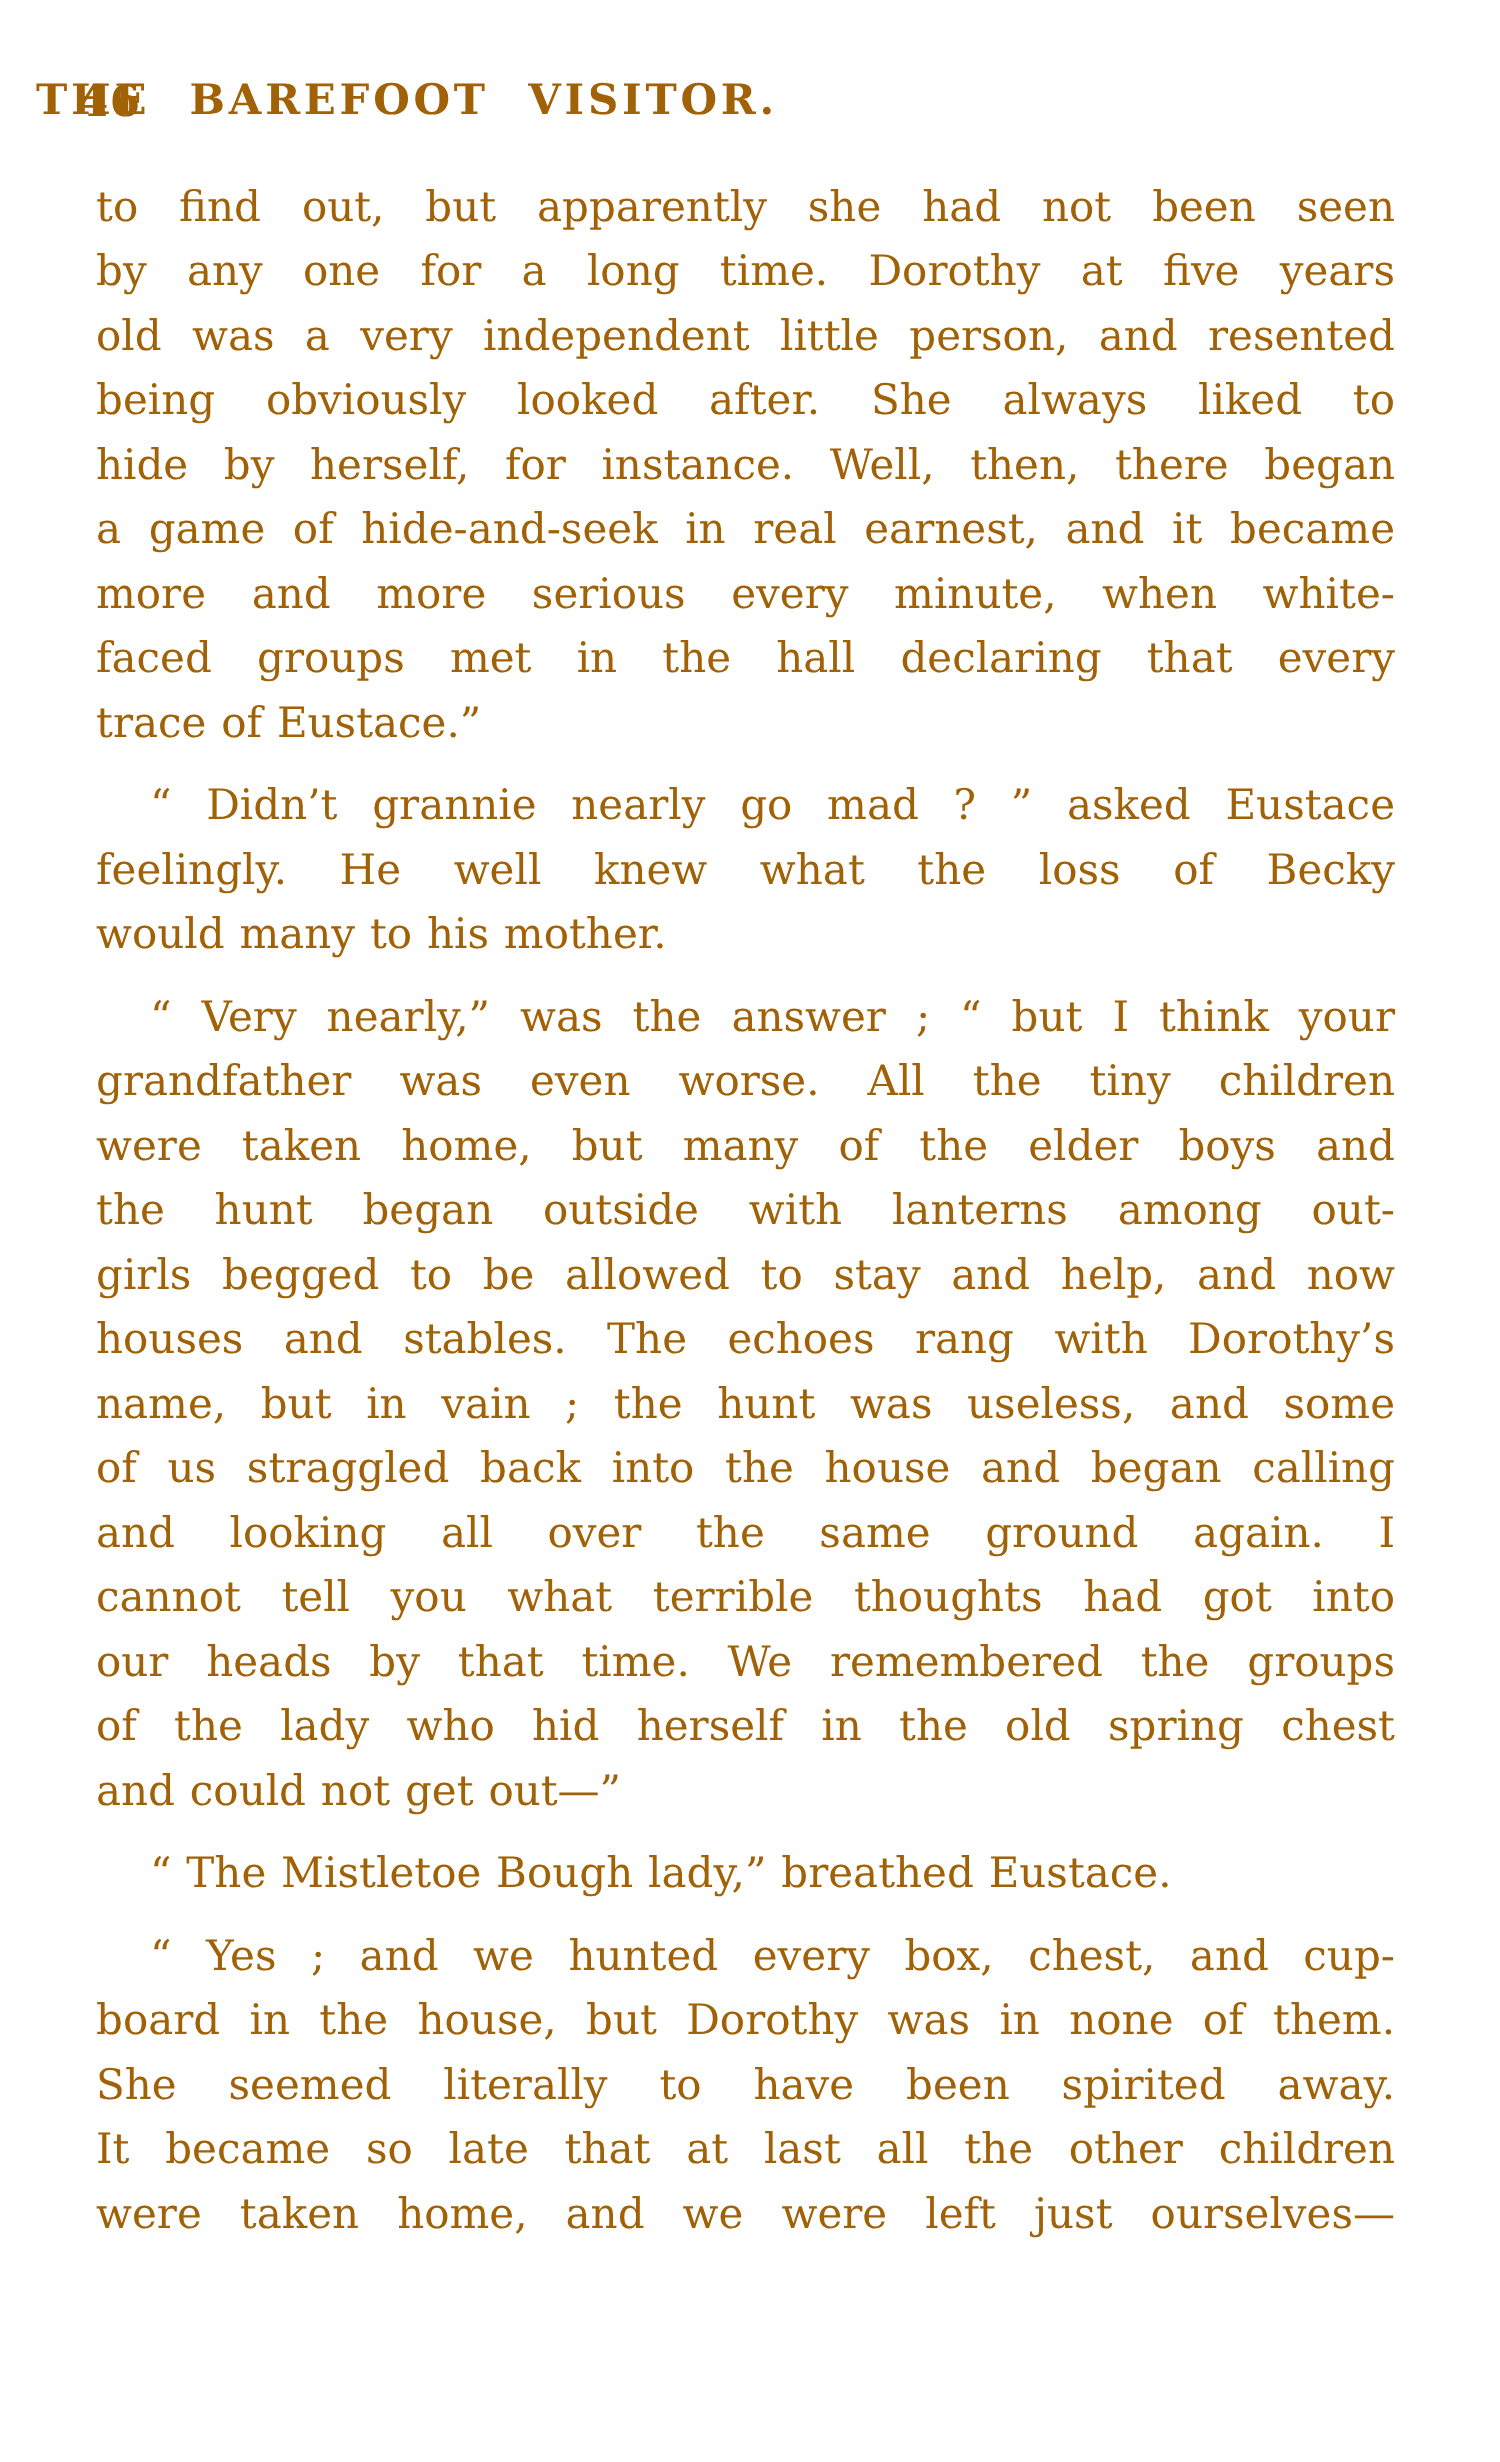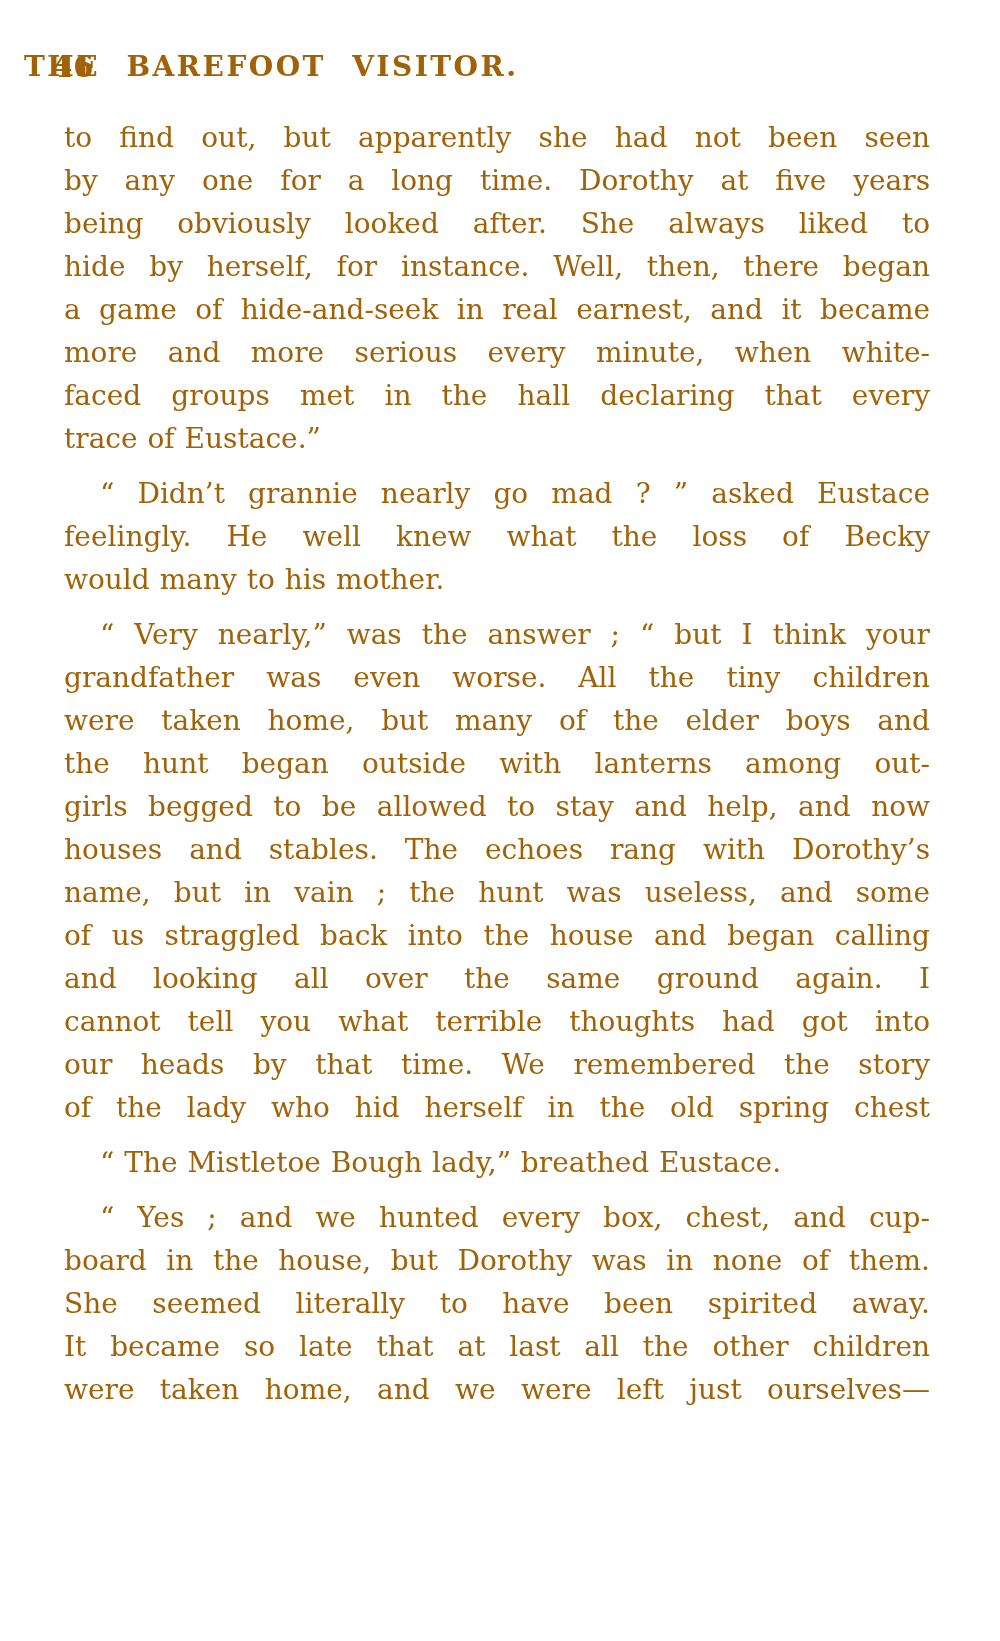--- a/index.html
+++ b/index.html
@@ -74,20 +74,21 @@
 <div class="page">
   <div class="running-head">
     <span class="page-number">46</span>
     <span class="head-title">THE BAREFOOT VISITOR.</span>
   </div>
   <div class="body-text">
 
   <div class="paragraph">
         <div class="line">to find out, but apparently she had not been seen</div>
         <div class="line">by any one for a long time. Dorothy at five years</div>
+        <div class="line">old was a very independent little person, and resented</div>
         <div class="line">being obviously looked after. She always liked to</div>
         <div class="line">hide by herself, for instance. Well, then, there began</div>
         <div class="line">a game of hide-and-seek in real earnest, and it became</div>
         <div class="line">more and more serious every minute, when white-</div>
         <div class="line">faced groups met in the hall declaring that every</div>
         <div class="line last">trace of Eustace.”</div>
       </div>
       <div class="paragraph">
         <div class="line indented">“ Didn’t grannie nearly go mad ? ” asked Eustace</div>
         <div class="line">feelingly. He well knew what the loss of Becky</div>
@@ -97,22 +98,23 @@
         <div class="line indented">“ Very nearly,” was the answer ; “ but I think your</div>
         <div class="line">grandfather was even worse. All the tiny children</div>
         <div class="line">were taken home, but many of the elder boys and</div>
         <div class="line">the hunt began outside with lanterns among out-</div>
         <div class="line">girls begged to be allowed to stay and help, and now</div>
         <div class="line">houses and stables. The echoes rang with Dorothy’s</div>
         <div class="line">name, but in vain ; the hunt was useless, and some</div>
         <div class="line">of us straggled back into the house and began calling</div>
         <div class="line">and looking all over the same ground again. I</div>
         <div class="line">cannot tell you what terrible thoughts had got into</div>
-        <div class="line">our heads by that time. We remembered the story</div>
+        <div class="line">our heads by that time. We remembered the groups</div>
         <div class="line">of the lady who hid herself in the old spring chest</div>
+        <div class="line last">and could not get out—”</div>
       </div>
       <div class="paragraph">
         <div class="line last indented">“ The Mistletoe Bough lady,” breathed Eustace.</div>
       </div>
       <div class="paragraph">
         <div class="line indented">“ Yes ; and we hunted every box, chest, and cup-</div>
         <div class="line">board in the house, but Dorothy was in none of them.</div>
         <div class="line">She seemed literally to have been spirited away.</div>
         <div class="line">It became so late that at last all the other children</div>
         <div class="line">were taken home, and we were left just ourselves—</div>

